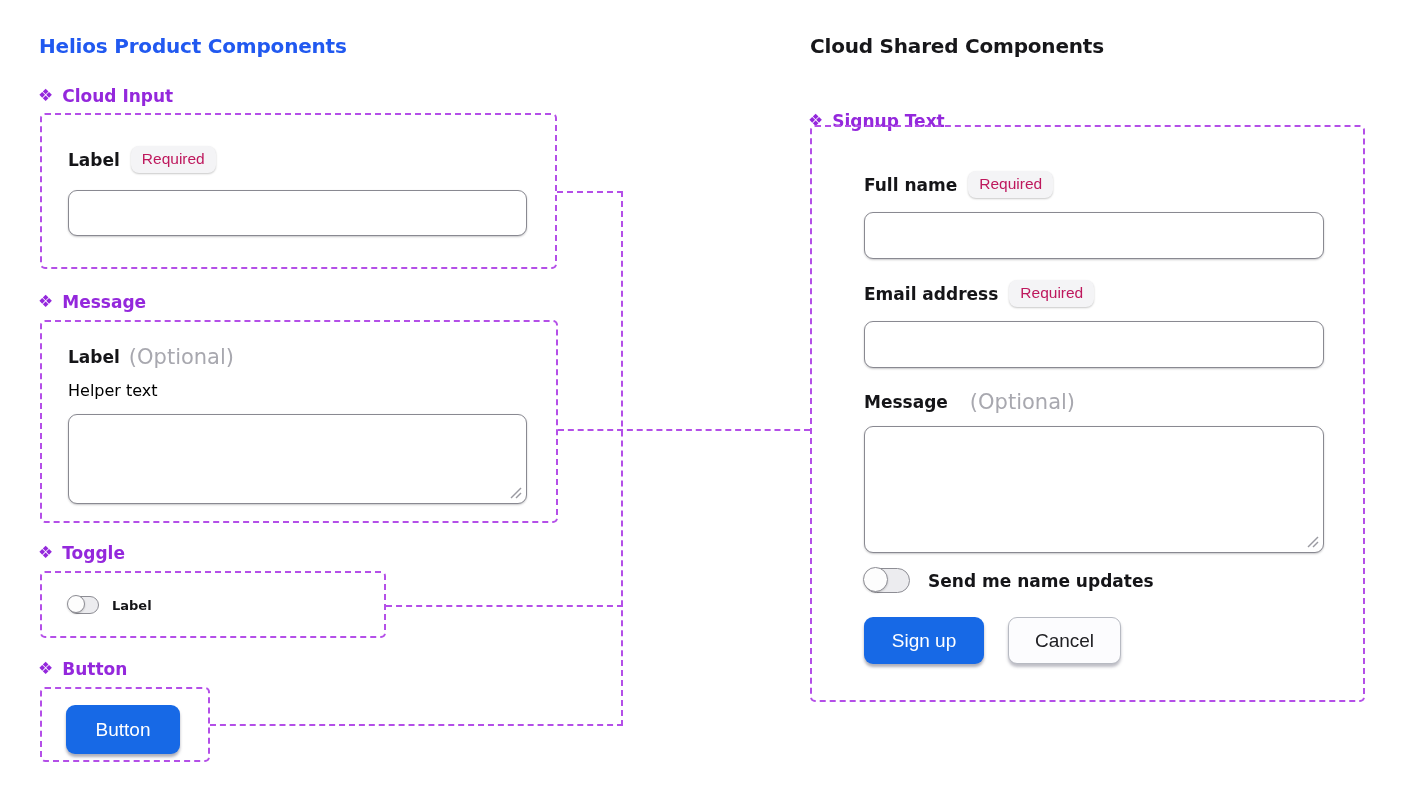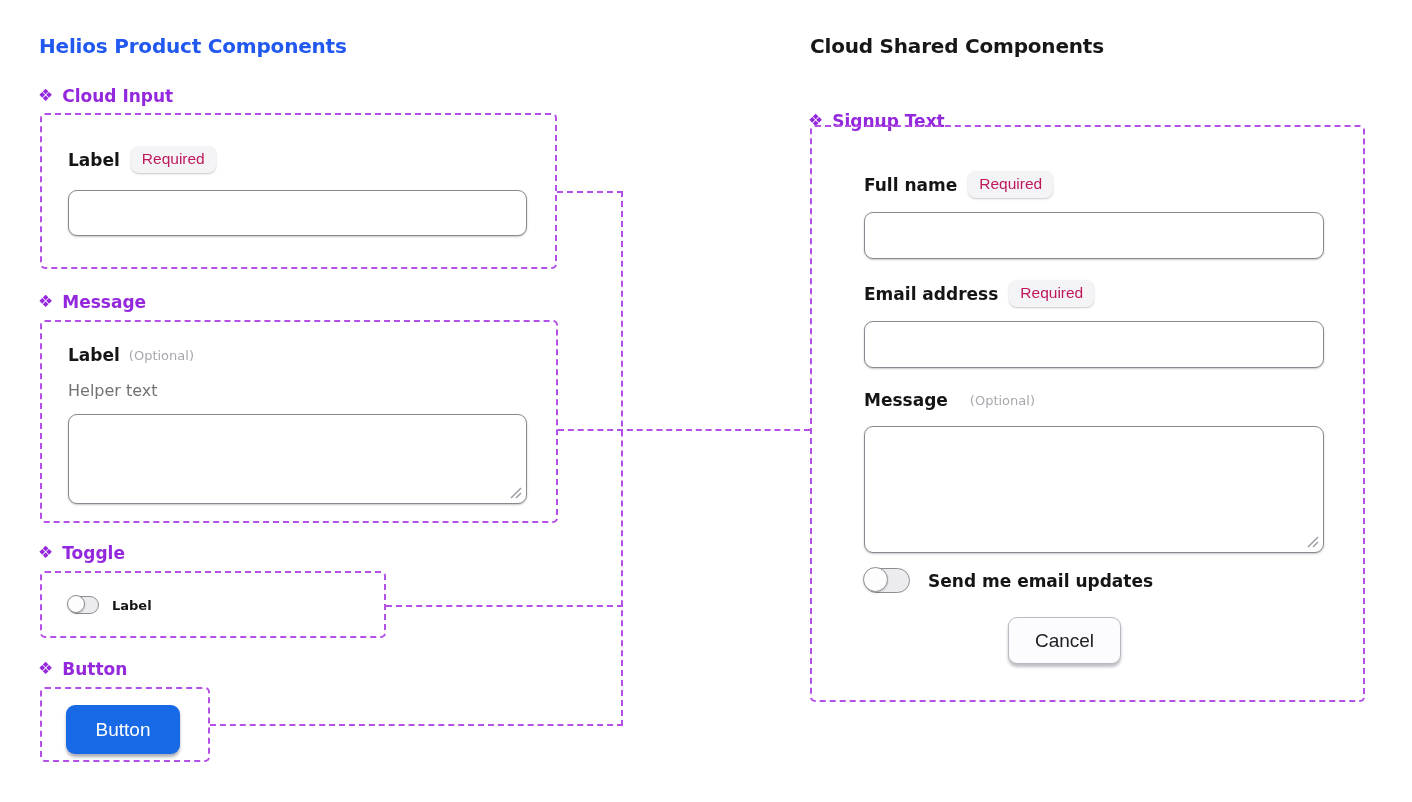--- a/index.html
+++ b/index.html
@@ -25,22 +25,22 @@
   .sec .di{font-size:17px;line-height:1;transform:translateY(-1px);}
 
   .dbox{position:absolute;border:2px dashed var(--dash);border-radius:5px;}
 
   .hl{position:absolute;height:0;border-top:2px dashed var(--dash);}
   .vl{position:absolute;width:0;border-left:2px dashed var(--dash);}
 
   .row{position:absolute;display:flex;align-items:center;gap:11px;white-space:nowrap;}
   .flabel{font-family:"DejaVu Sans",sans-serif;font-weight:700;font-size:17px;color:var(--ink);}
   .flabel.sm{font-size:13px;}
-  .opt{font-family:"DejaVu Sans",sans-serif;font-weight:400;font-size:13px;color:var(--muted);text-align:right;}
-  .helper{position:absolute;font-family:"DejaVu Sans",sans-serif;font-weight:400;font-size:16px;color:#737373;white-space:nowrap;}
+  .opt{font-family:"DejaVu Sans",sans-serif;font-weight:400;font-size:21px;color:var(--muted);text-align:right;}
+  .helper{position:absolute;font-family:"DejaVu Sans",sans-serif;font-weight:400;font-size:16px;color:#000000;white-space:nowrap;}
 
   .badge{background:#F4F4F6;border-radius:8px;padding:4px 11px 5px;font-family:"Liberation Sans",sans-serif;font-size:15.5px;color:#be185d;box-shadow:0 1px 2px rgba(0,0,0,0.22);}
 
   .inp{position:absolute;background:#fff;border:1.6px solid var(--border-gray);border-radius:9px;
        box-shadow:0 1px 2px rgba(30,30,40,0.25);font:16px "Liberation Sans",sans-serif;padding:0 12px;outline:none;}
 
   .tawrap{position:absolute;}
   .ta{width:100%;height:100%;background:#fff;border:1.6px solid var(--border-gray);border-radius:9px;
       box-shadow:0 1px 2px rgba(30,30,40,0.25);resize:none;outline:none;font:16px "Liberation Sans",sans-serif;padding:8px 12px;}
   .rs{position:absolute;right:5px;bottom:5px;}
@@ -149,19 +149,20 @@
       <svg class="rs" width="13" height="13" viewBox="0 0 13 13">
         <line x1="2" y1="12" x2="12" y2="2" stroke="#9A9AA1" stroke-width="1.4"></line>
         <line x1="7" y1="12" x2="12" y2="7" stroke="#9A9AA1" stroke-width="1.4"></line>
       </svg>
     </div>
 
     <div class="row" style="left:52px;top:441px;gap:18px;">
       <div class="switch sw-lg">
         <div class="knob"></div>
       </div>
-      <span class="flabel">Send me email updates</span>
+      <span class="flabel">Send me name updates</span>
     </div>
 
+    <button class="btn btn-primary" style="left:52px;top:490px;width:120px;height:47px;">Sign up</button>
     <button class="btn btn-secondary" style="left:196px;top:490px;width:113px;height:47px;">Cancel</button>
   </div>
 
 </div>
 
 </body></html>

